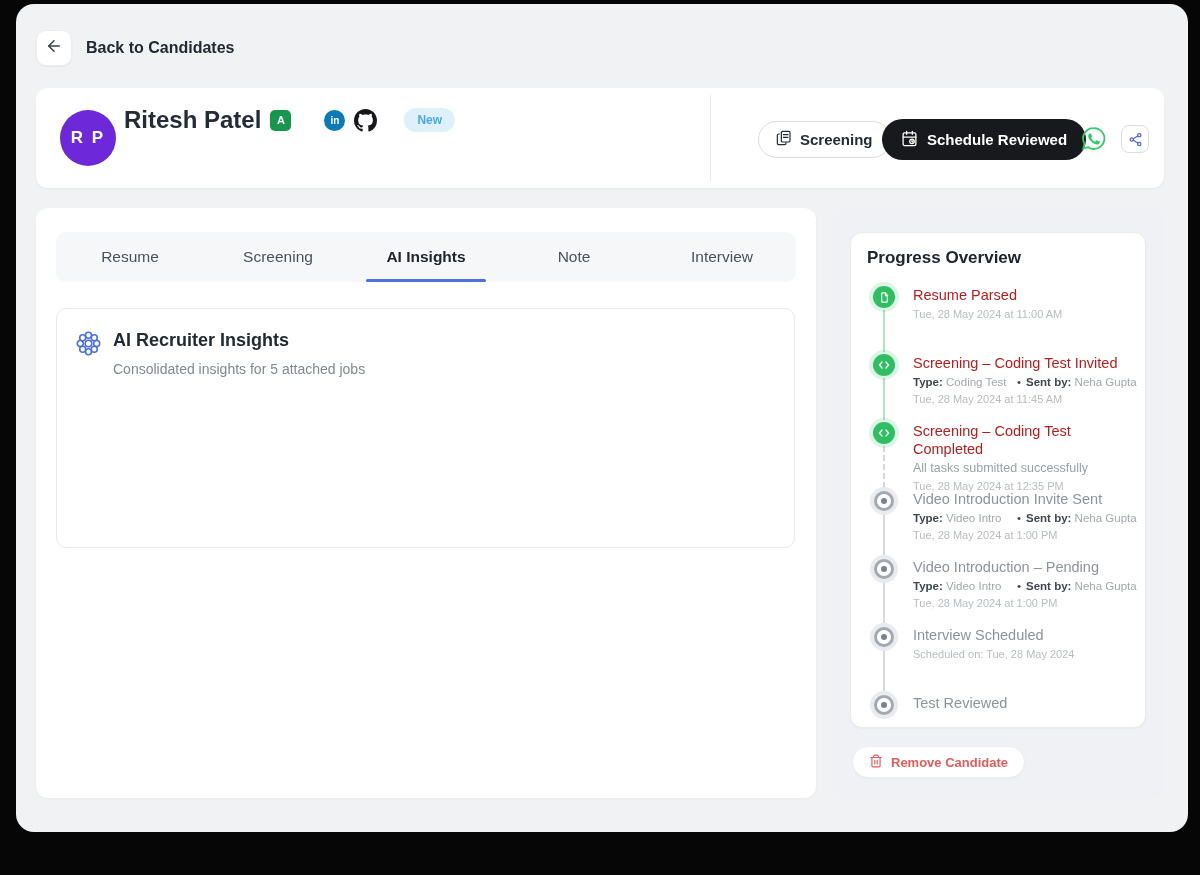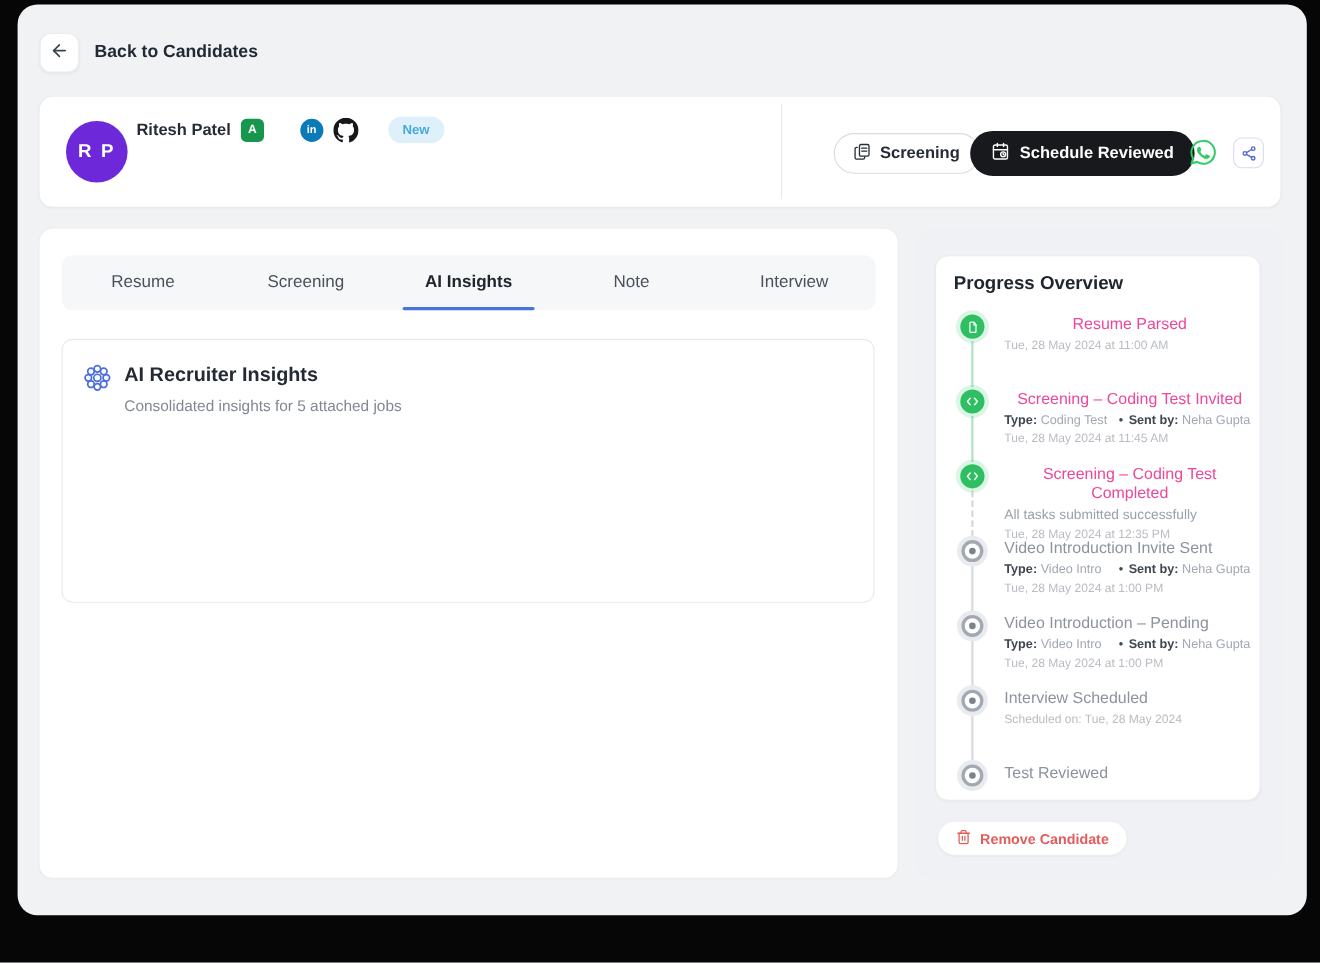--- a/index.html
+++ b/index.html
@@ -10,21 +10,21 @@
 
   
   .topbar { position:absolute; left:20px; top:26px; display:flex; align-items:center; gap:14px; }
   .back-btn { width:36px; height:36px; background:#fff; border:1px solid #ebedef; border-radius:10px; display:flex; align-items:center; justify-content:center; cursor:pointer; box-shadow:0 1px 2px rgba(16,24,40,.05); }
   .back-label { font-size:16px; font-weight:700; color:#232934; }
 
   
   .candidate-card { position:absolute; left:20px; top:84px; width:1128px; height:100px; background:#fff; border-radius:12px; box-shadow:0 1px 3px rgba(16,24,40,.05); }
   .avatar { position:absolute; left:24px; top:22px; width:56px; height:56px; border-radius:50%; background:#6d28d9; color:#fff; font-size:17px; font-weight:600; display:flex; align-items:center; justify-content:center; letter-spacing:2px; }
   .name-row { position:absolute; left:88px; top:18px; display:flex; align-items:center; gap:9px; }
-  .cand-name { font-size:15px; font-weight:700; color:#262c37; }
+  .cand-name { font-size:24px; font-weight:700; color:#262c37; }
   .badge-a { width:21px; height:21px; border-radius:5px; background:#17964d; color:#fff; font-size:11px; font-weight:700; display:flex; align-items:center; justify-content:center; cursor:pointer; }
   .badge-in { width:21px; height:21px; border-radius:50%; background:#0a7ab8; color:#fff; font-size:10px; font-weight:700; display:flex; align-items:center; justify-content:center; cursor:pointer;margin-left:24px; }
   .badge-gh { width:23px; height:23px; cursor:pointer; display:flex; align-items:center; justify-content:center; }
   .new-badge { margin-left:18px; background:#def1fa; color:#4aa9da; font-size:12px; font-weight:600; padding:5px 13px; border-radius:12px; }
   .info-item { position:absolute; display:flex; align-items:center; gap:8px; font-size:13.5px; color:#4e5560; }
   .info-item svg { flex:0 0 auto; }
   .v-divider { position:absolute; left:674px; top:7px; height:86px; width:1px; background:#e8eaed; }
 
   .screening-btn { position:absolute; left:722px; top:33px; height:37px; padding:0 17px; background:#fff; border:1px solid #d9dcdf; border-radius:19px; display:flex; align-items:center; gap:8px; font-size:15px; font-weight:600; color:#262c36; cursor:pointer; }
   .schedule-btn { position:absolute; left:846px; top:31px; height:41px; padding:0 19px; background:#17191c; border:none; border-radius:21px; display:flex; align-items:center; gap:9px; font-size:15px; font-weight:600; color:#fff; cursor:pointer; }
@@ -53,21 +53,21 @@
   .tl-conn.green { background:#aee3c3; }
   .tl-conn.gray  { background:#d6d9dd; }
   .tl-conn.dashed { background:none; border-left:2px dashed #d3dad4; }
 
   .tl-icon-done { position:absolute; left:6px; width:22px; height:22px; border-radius:50%; background:#2ebf63; box-shadow:0 0 0 4px rgba(46,191,99,.16); display:flex; align-items:center; justify-content:center; z-index:2; }
   .tl-icon-pending { position:absolute; left:7px; width:20px; height:20px; border-radius:50%; background:#fff; border:3px solid #a2a9b3; box-shadow:0 0 0 4px #e9ebee; z-index:2; }
   .tl-icon-pending::after { content:""; position:absolute; left:50%; top:50%; width:6px; height:6px; margin:-3px 0 0 -3px; border-radius:50%; background:#7b828d; }
 
   .tl-body { position:absolute; left:46px; width:228px; }
   .tl-title { font-size:14.5px; font-weight:500; line-height:18px; }
-  .tl-title.done { color:#ec4899;text-align:center; }
+  .tl-title.done { color:#b91c1c; }
   .tl-title.pending { color:#8d939d; }
   .tl-sub { margin-top:3px; font-size:12.5px; color:#9aa1a9; line-height:15px; }
   .tl-meta { margin-top:3px; display:flex; font-size:11.5px; line-height:14px; }
   .tl-meta .grp1 { width:104px; flex:0 0 auto; }
   .tl-meta .grp2 { flex:1; }
   .meta-narrow .tl-meta .grp2 { max-width:100px; }
   .tl-meta strong { color:#3f4650; font-weight:700; }
   .tl-meta .val { color:#a2a8b0; }
   .tl-meta .bullet { color:#3f4650; margin-right:5px; }
   .tl-time { margin-top:4px; font-size:11px; color:#b8bcc2; line-height:13px; }

